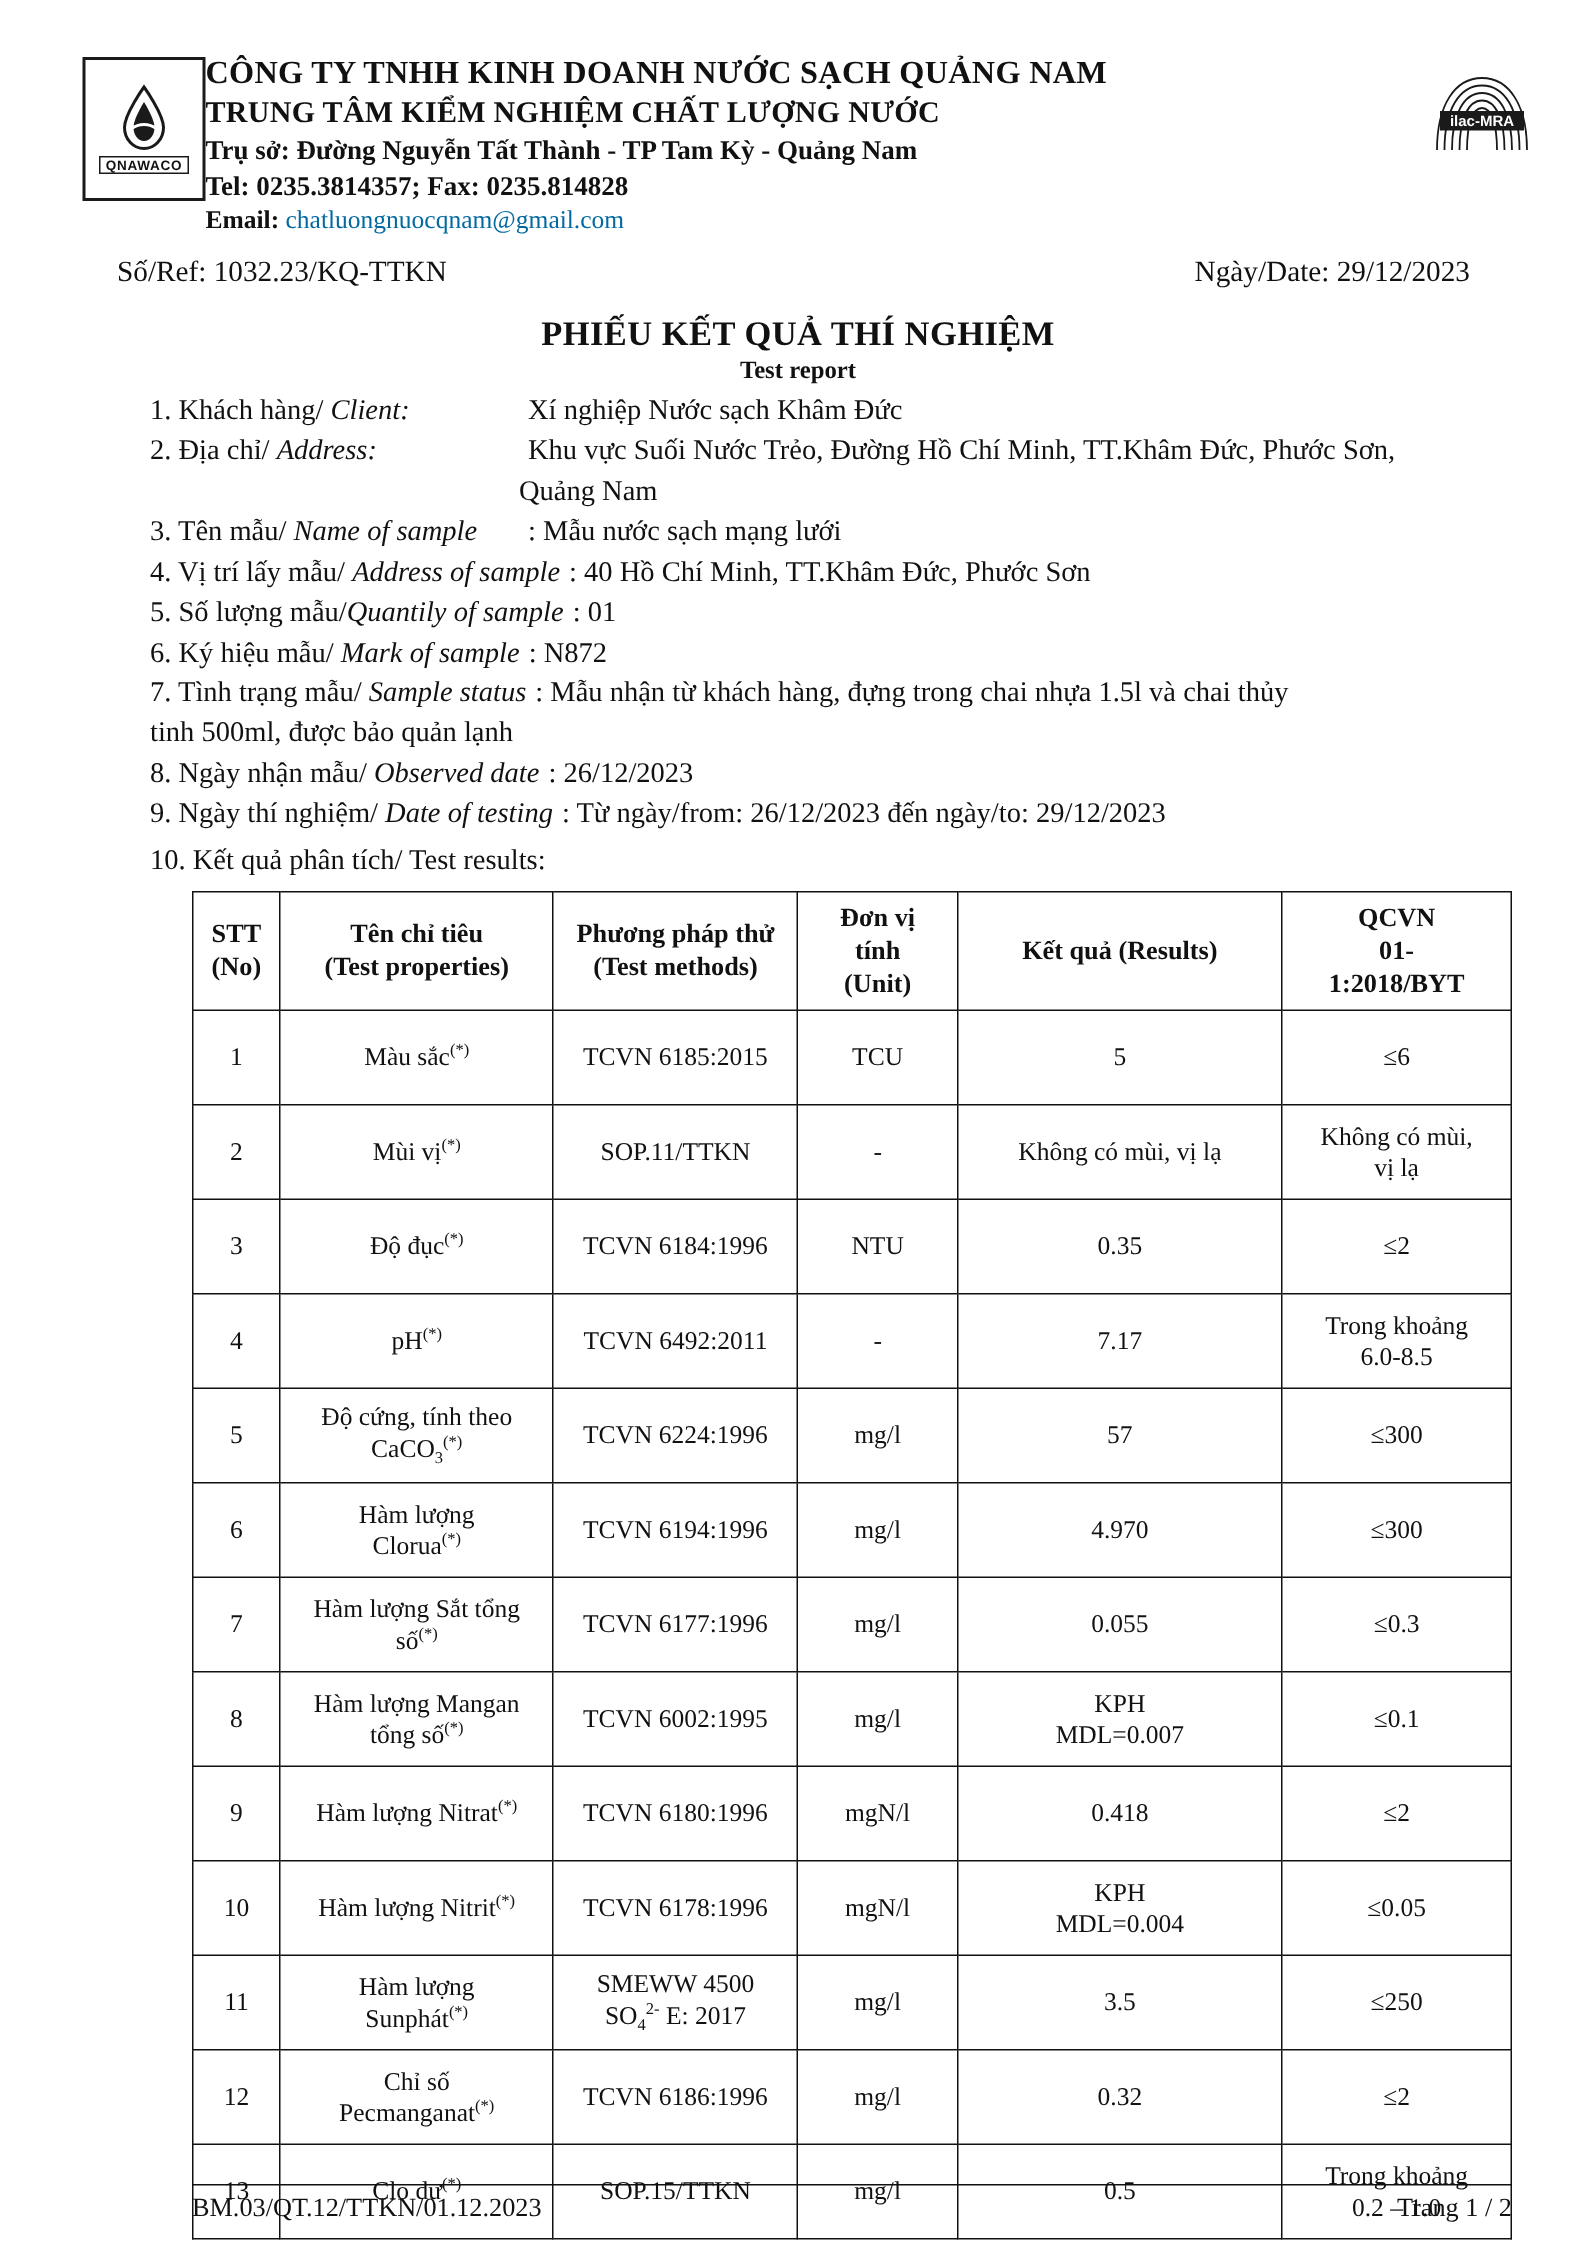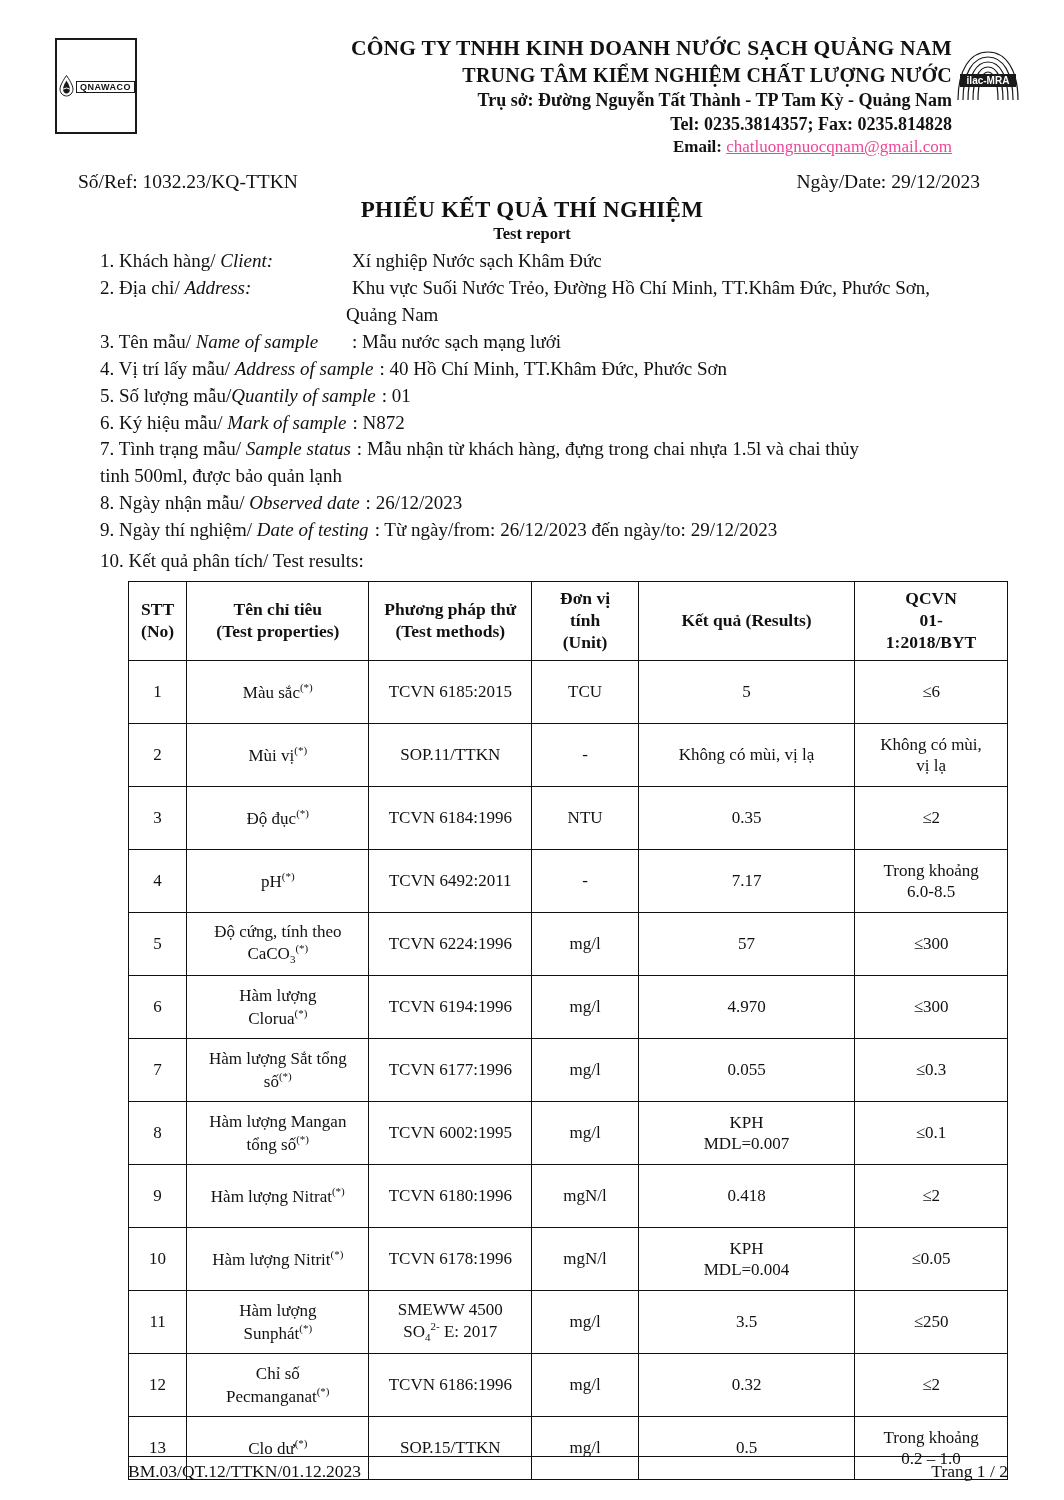--- a/index.html
+++ b/index.html
@@ -27,20 +27,21 @@
   .header {
     display: flex;
     align-items: flex-start;
     padding: 30px 40px 0 55px;
   }
   .logo-box {
     width: 78px;
     height: 92px;
     border: 2px solid #1a1a1a;
     display: flex;
+    flex-direction: column;
     align-items: center;
     justify-content: center;
     flex: 0 0 auto;
     margin-top: 8px;
   }
   .logo-drop {
     width: 38px;
     height: 46px;
     position: relative;
   }
@@ -48,21 +49,21 @@
     font-size: 9px;
     font-weight: bold;
     letter-spacing: 0.5px;
     border: 1.5px solid #1a1a1a;
     padding: 0 3px;
     margin-top: 2px;
     font-family: "Liberation Sans", sans-serif;
   }
   .header-center {
     flex: 1 1 auto;
-    text-align: right;
+    text-align: left;
     line-height: 1.32;
     padding-top: 4px;
   }
   .h-line1 {
     font-size: 21.5px;
     font-weight: bold;
     letter-spacing: 0.2px;
   }
   .h-line2 {
     font-size: 20px;
@@ -75,22 +76,21 @@
   }
   .h-line4 {
     font-size: 18px;
     font-weight: bold;
   }
   .h-line5 {
     font-size: 17px;
     font-weight: bold;
   }
   .h-email {
-    color: #ec4899;
-    text-decoration: underline;
+    color: #0369a1;
     font-weight: normal;
   }
   .header-right {
     flex: 0 0 auto;
     display: flex;
     align-items: flex-start;
     gap: 12px;
     padding-top: 14px;
   }
   .ilac-logo {
@@ -135,21 +135,21 @@
     justify-content: space-between;
     padding: 12px 84px 0 78px;
     font-size: 19.5px;
   }
 
   
   .doc-title {
     text-align: center;
     font-size: 23px;
     font-weight: bold;
-    margin-top: 4px;
+    margin-top: 17px;
     letter-spacing: 0.3px;
   }
   .doc-subtitle {
     text-align: center;
     font-size: 16.5px;
     font-weight: bold;
     margin-top: 1px;
   }
 
   

